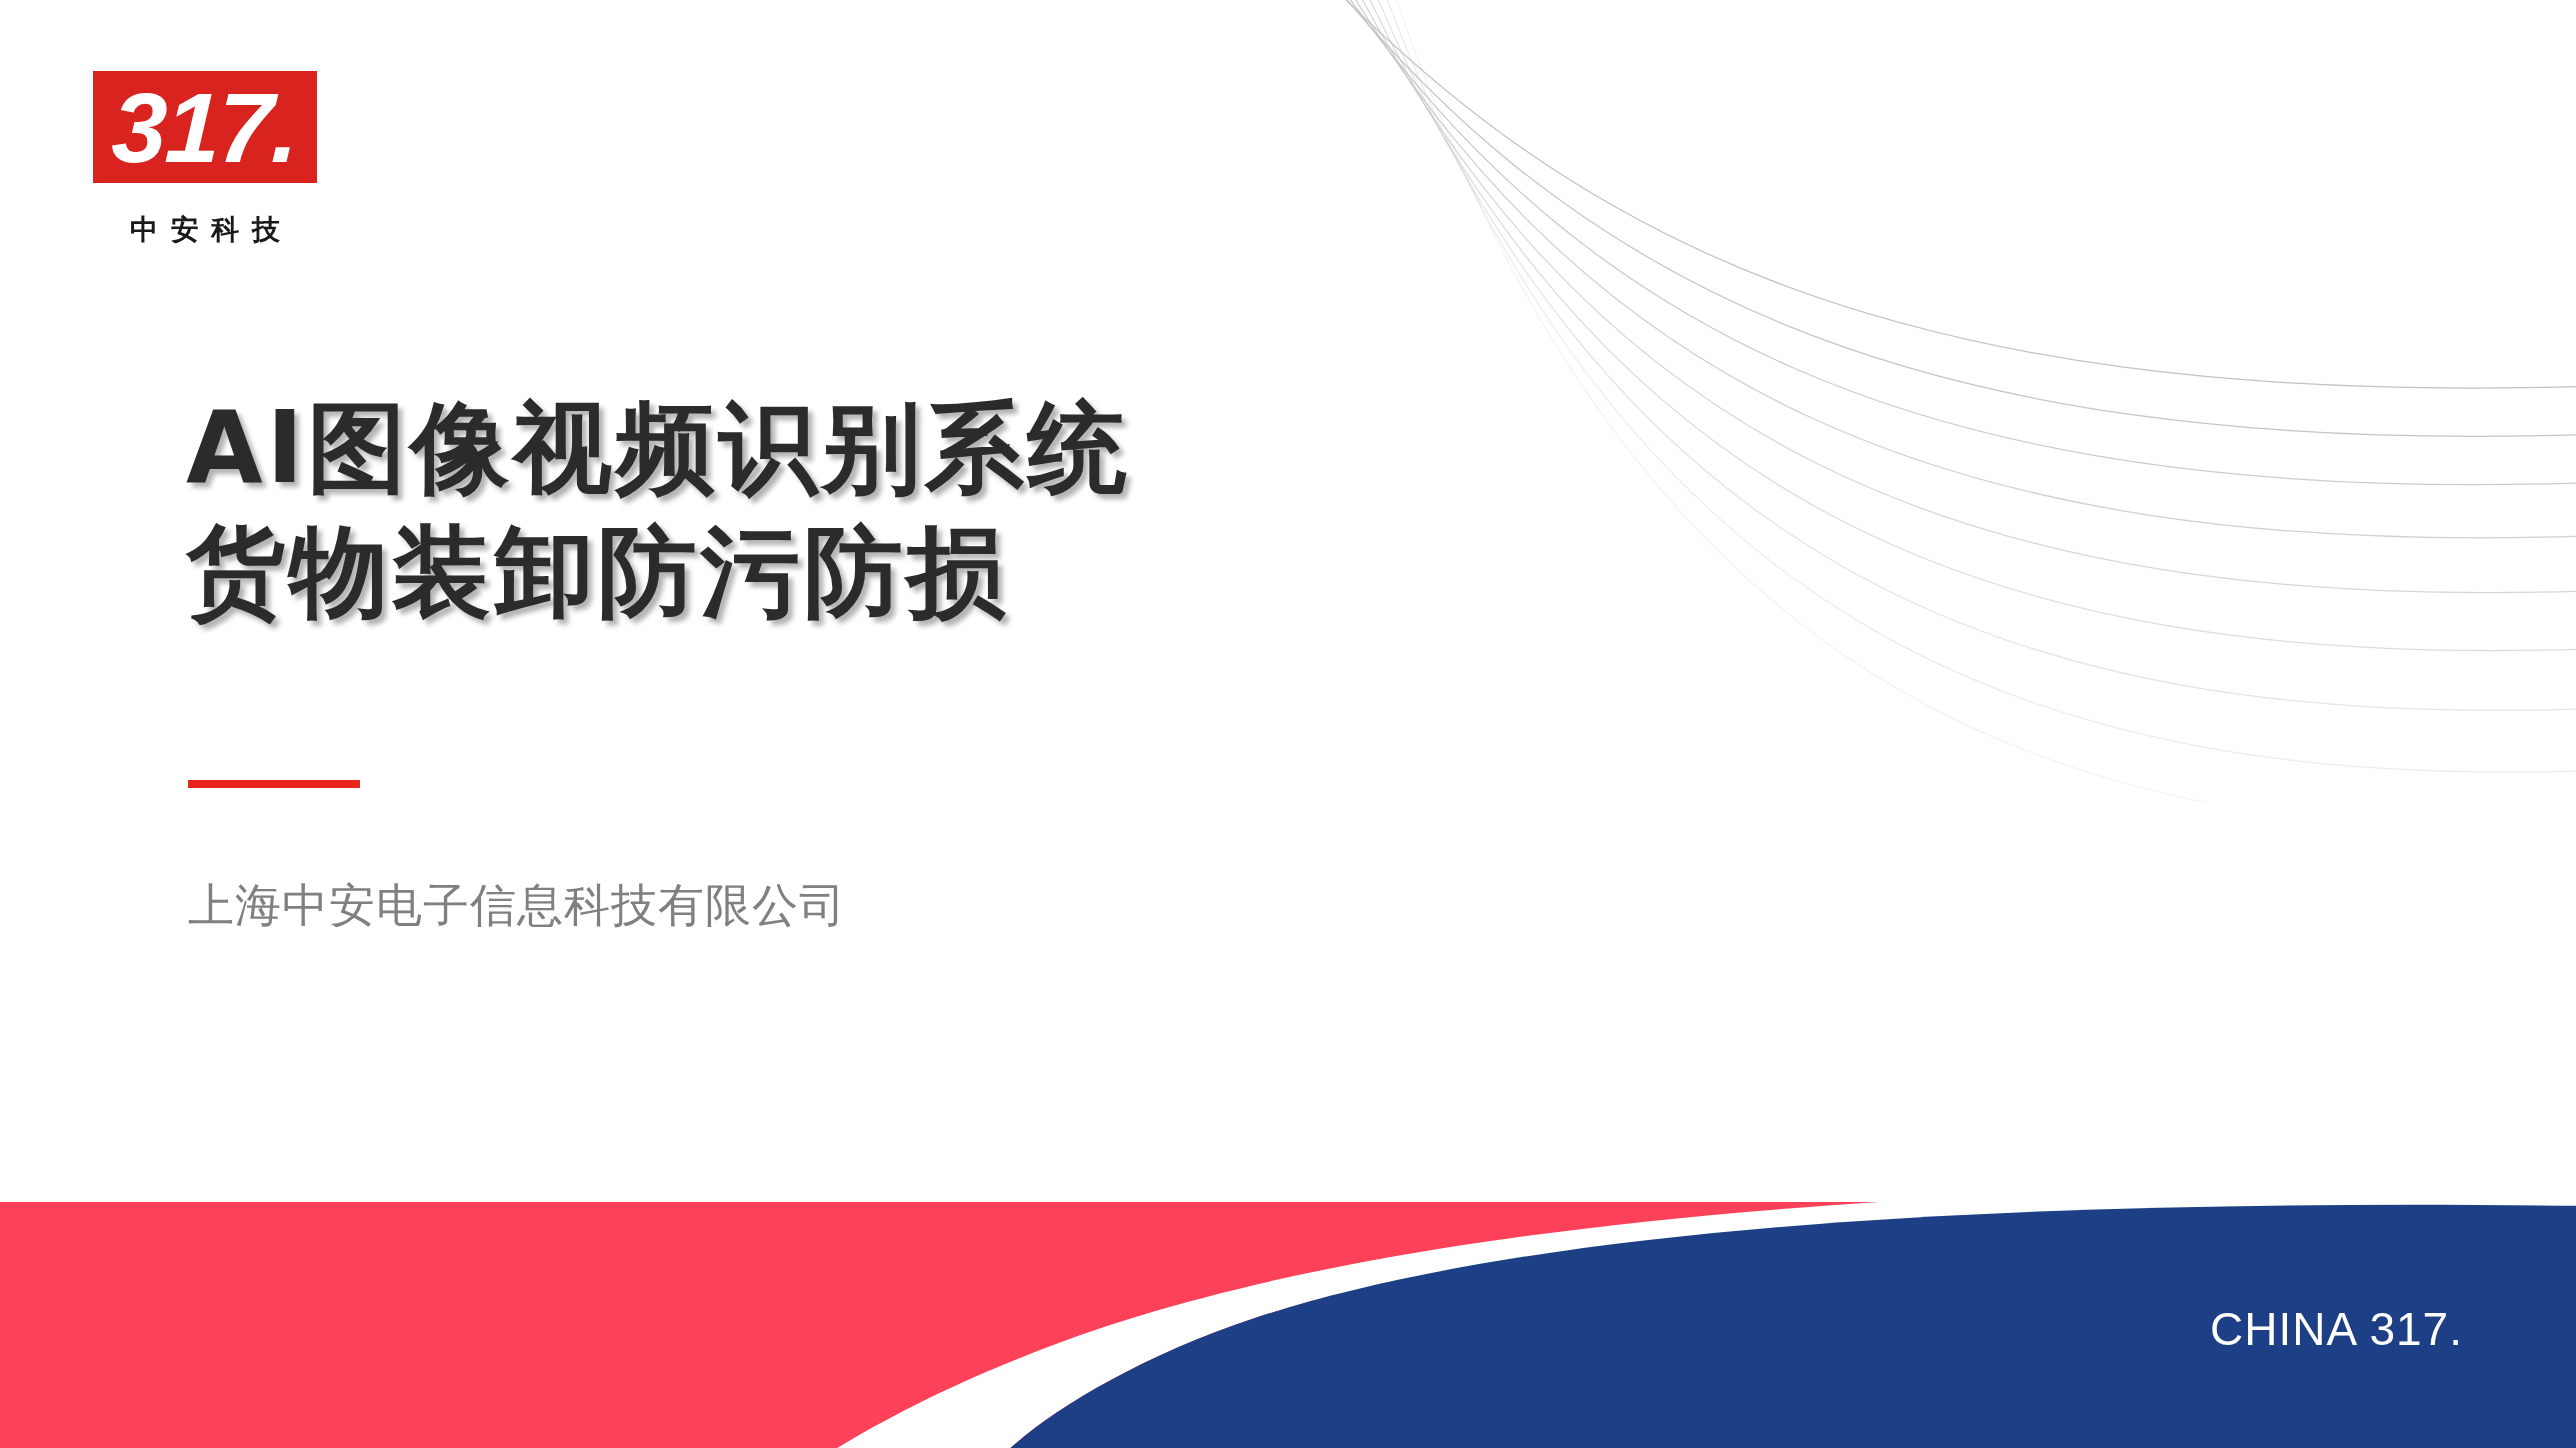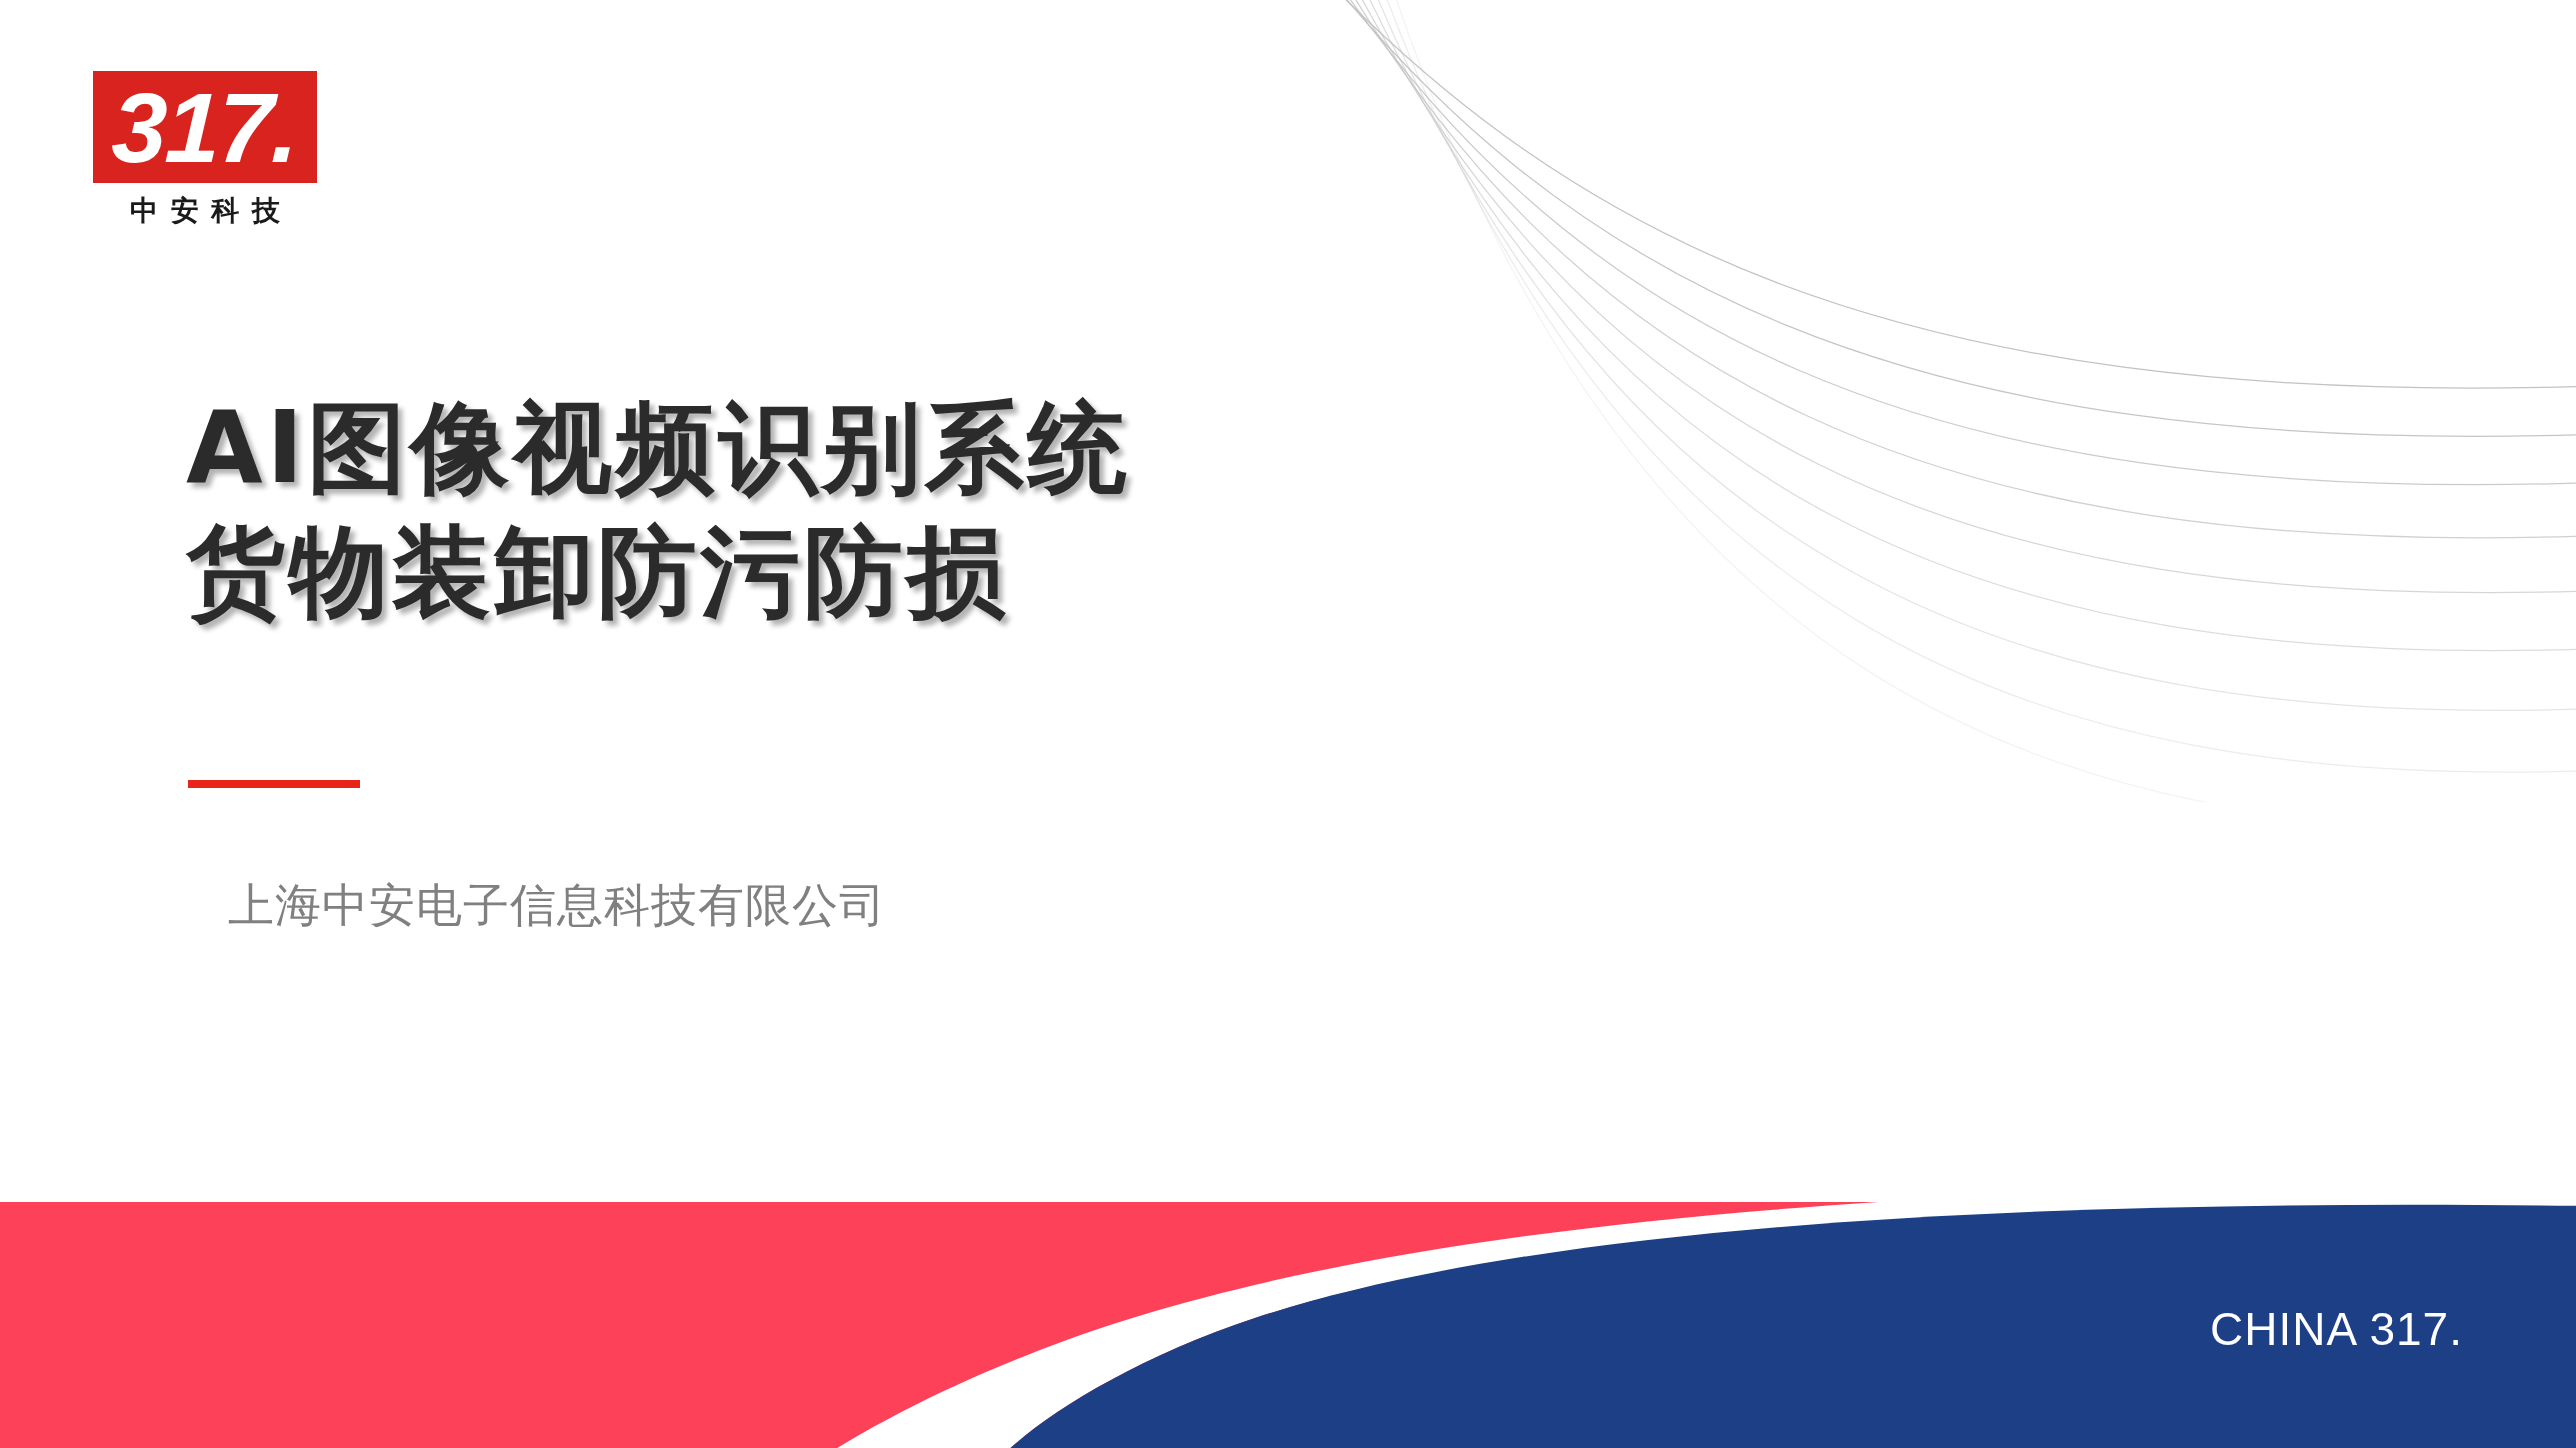--- a/index.html
+++ b/index.html
@@ -52,21 +52,21 @@
     font-family: "Liberation Sans", sans-serif;
     font-weight: bold;
     font-size: 99px;
     line-height: 99px;
     letter-spacing: -1.9px;
     font-style: italic;
     transform: skewX(-2deg);
     user-select: none;
   }
   #logo-sub {
-    margin-top: 12px;
+    margin-top: 31px;
     width: 224px;
     text-align: center;
     color: #1A1A1A;
     font-family: "DejaVu Sans", sans-serif;
     font-weight: bold;
     font-size: 28px;
     line-height: 31px;
     letter-spacing: 12.6px;
     text-indent: 12.6px;
   }
@@ -103,21 +103,20 @@
   #company {
     position: absolute;
     left: 188px;
     top: 877px;
     font-family: "DejaVu Sans", sans-serif;
     font-size: 46px;
     line-height: 56px;
     color: #808080;
     letter-spacing: 1px;
     white-space: nowrap;
-    margin-left: 40px;
   }
 
   
   #bottom-band {
     position: absolute;
     left: 0;
     bottom: 0;
     width: 2576px;
     height: 247px;
     overflow: hidden;

